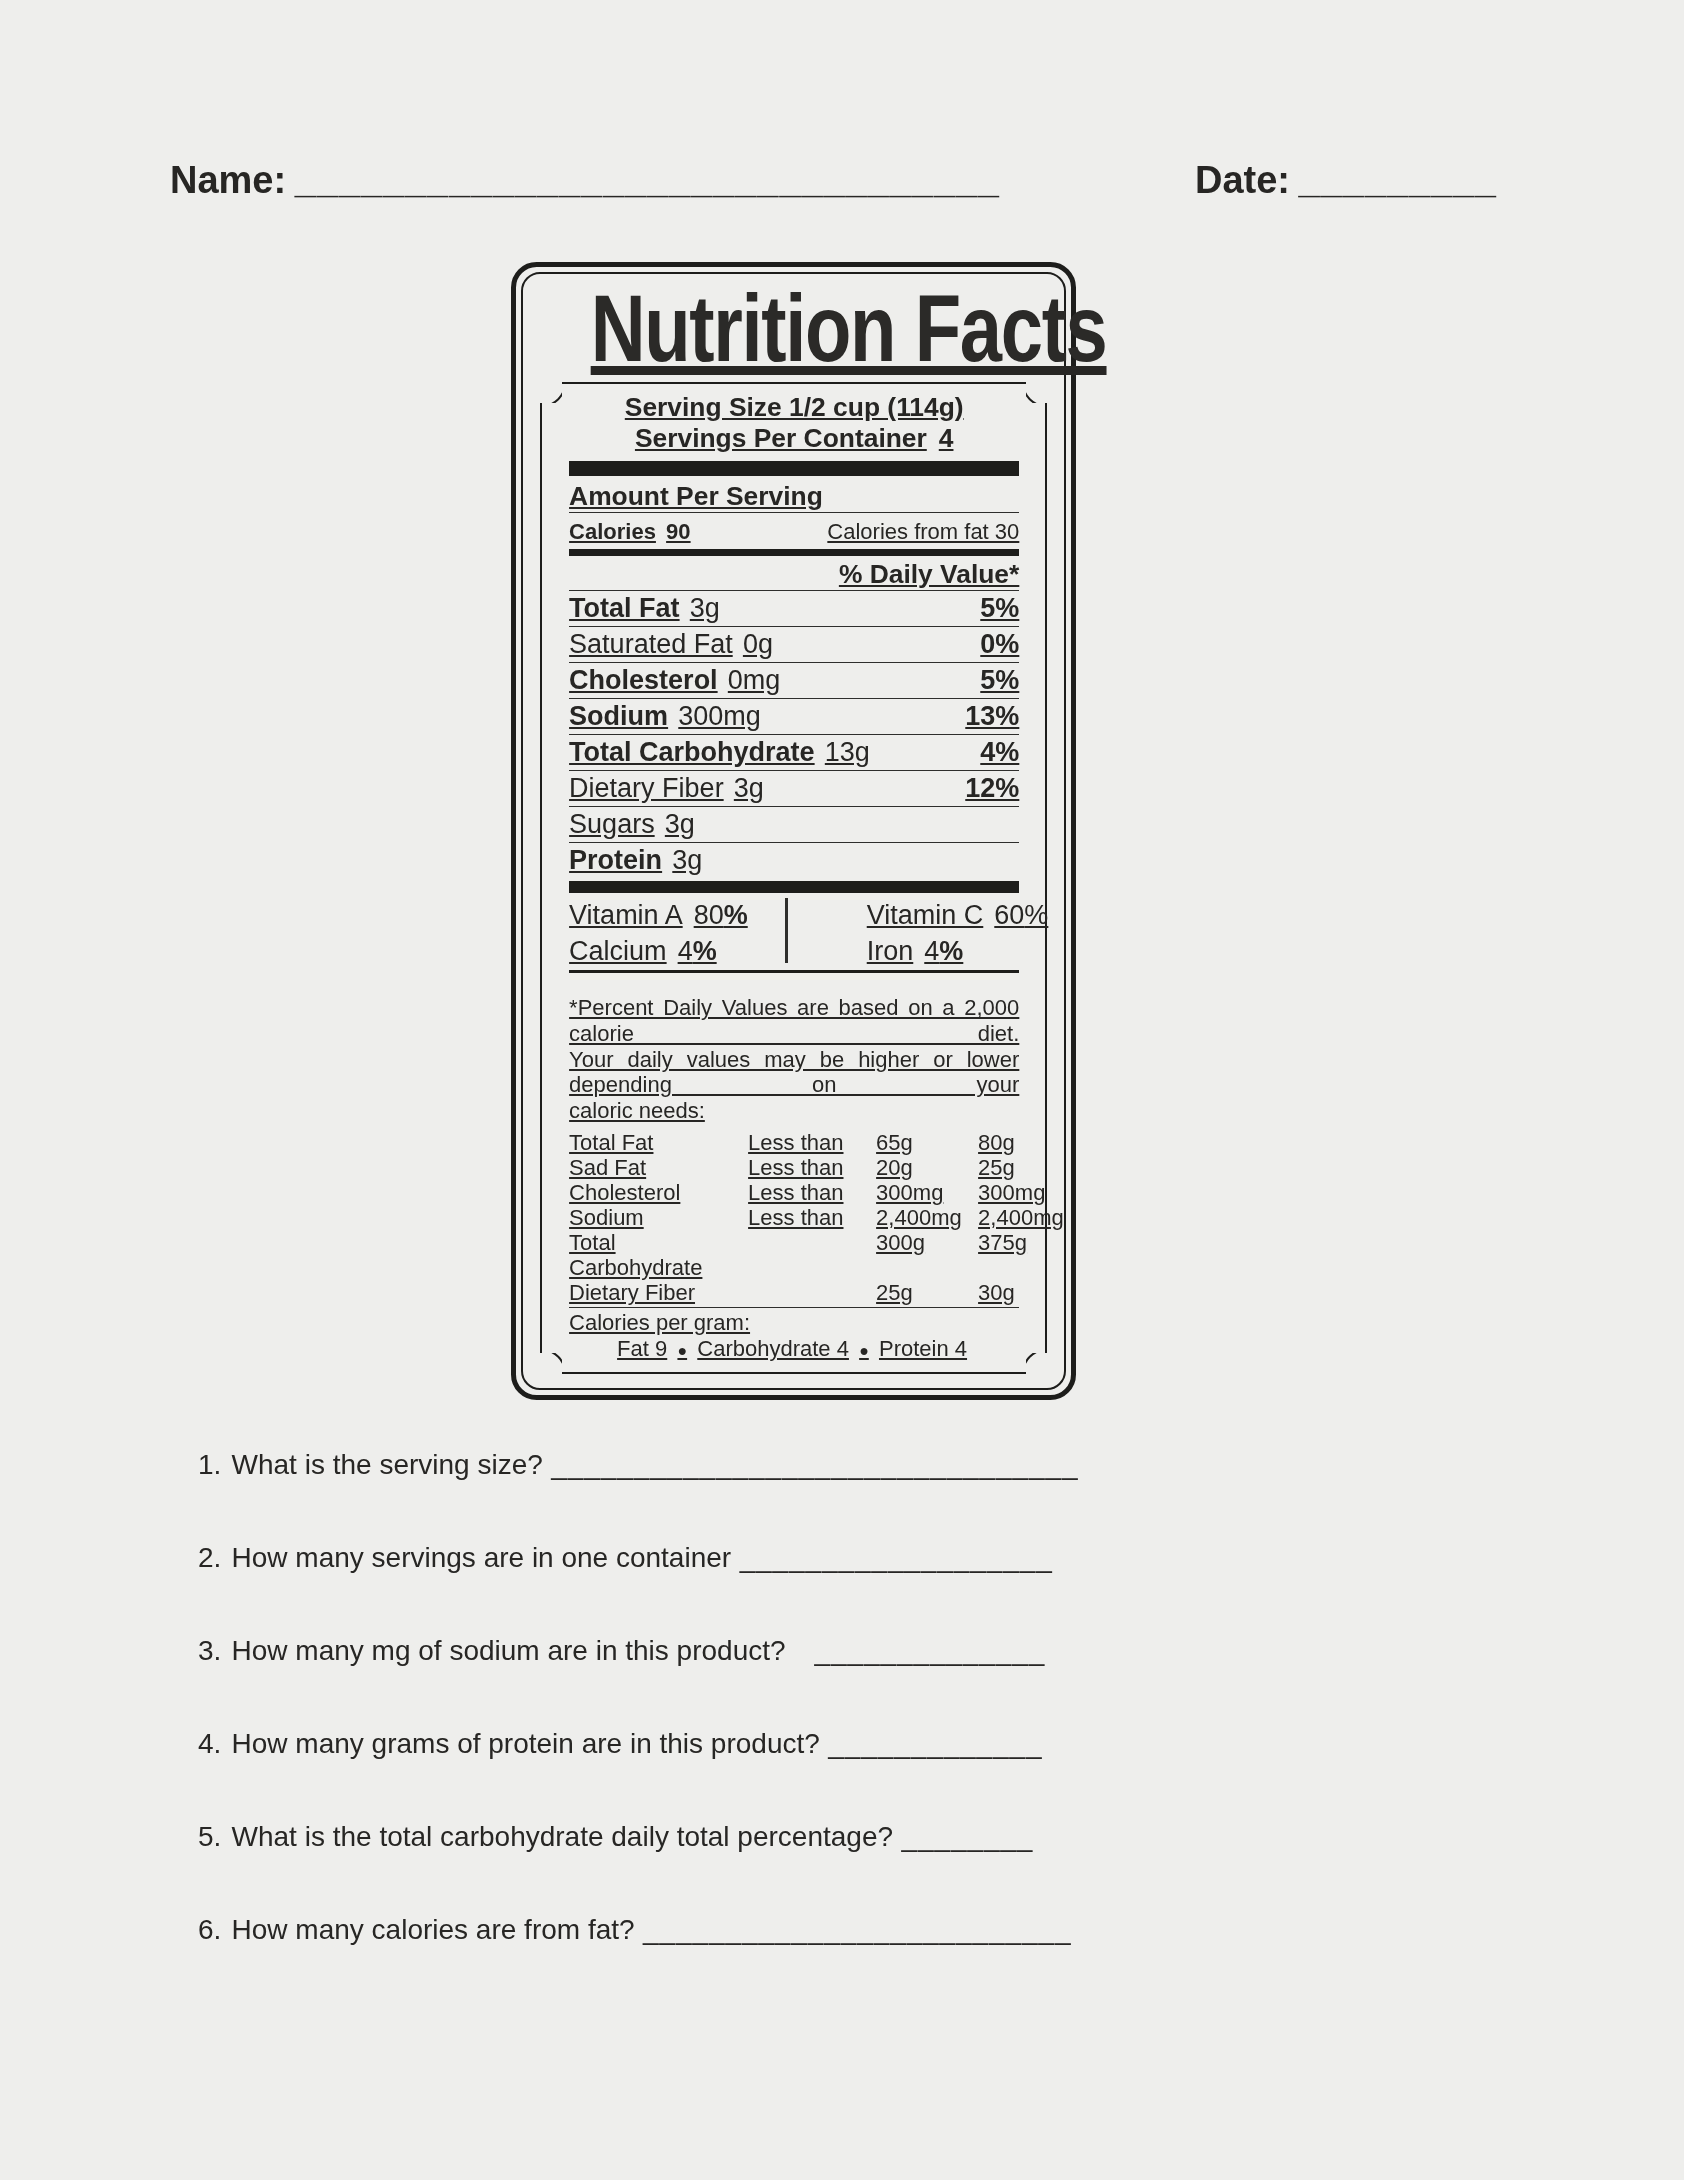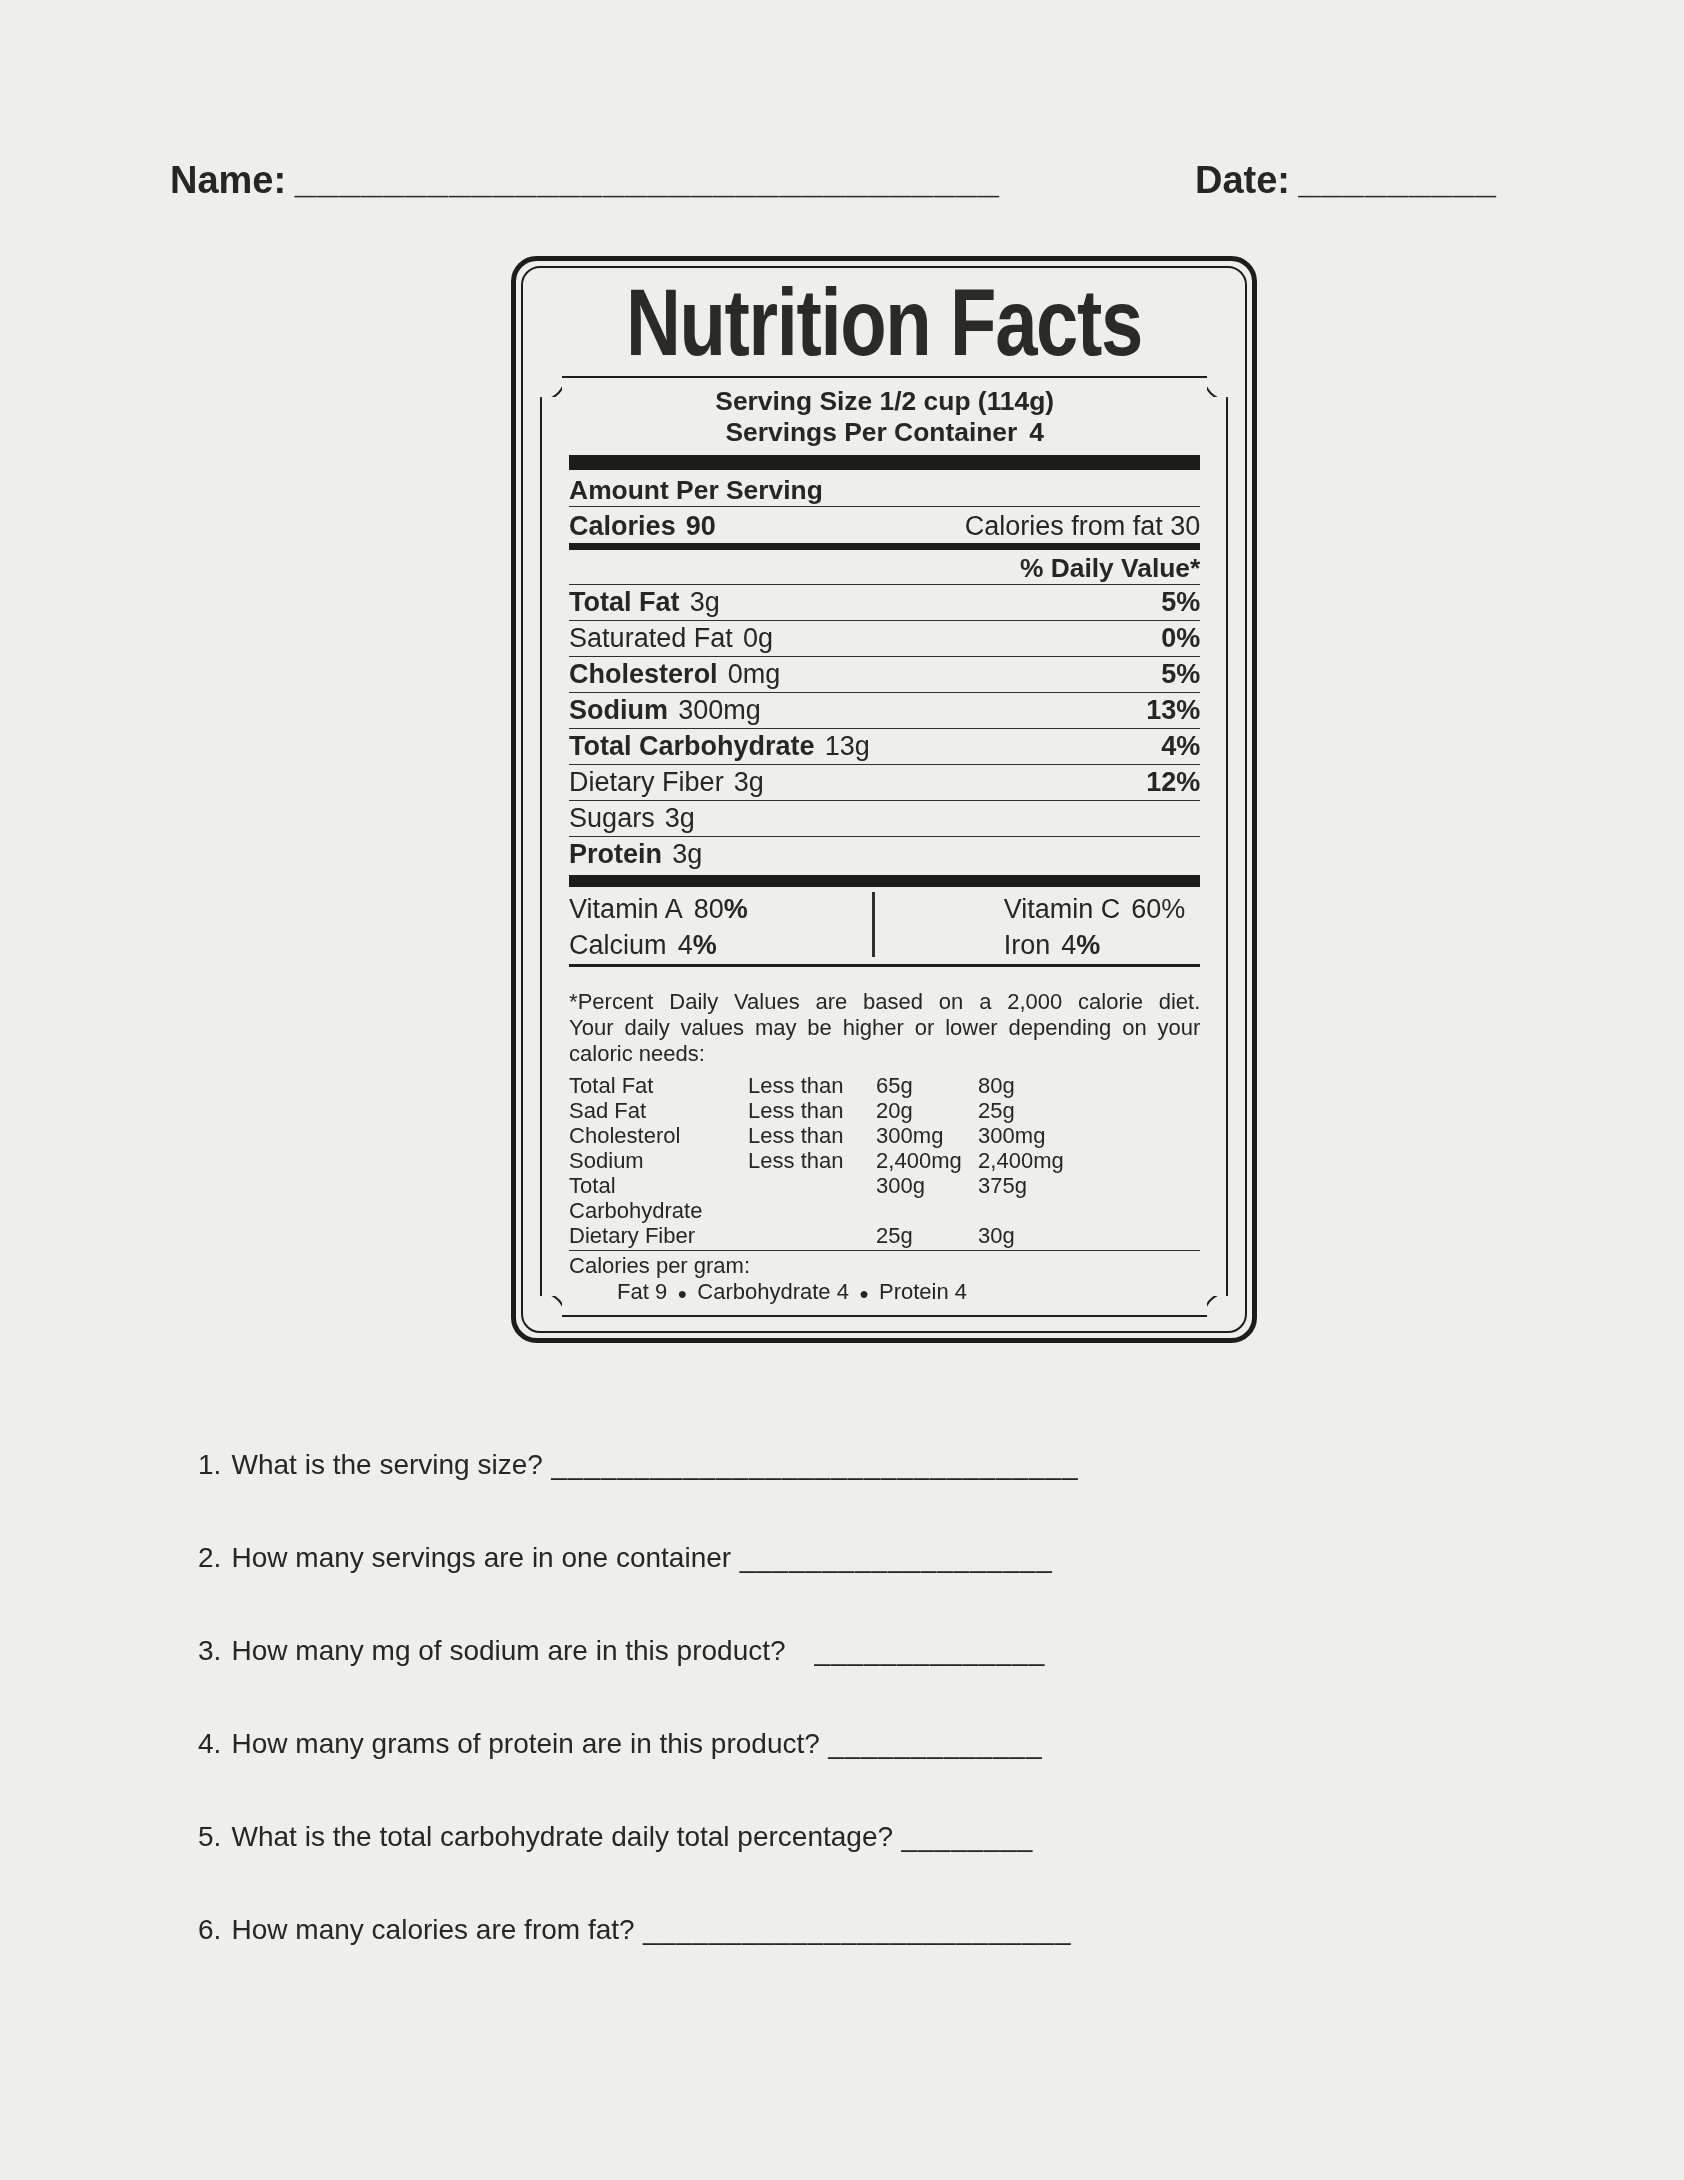--- a/index.html
+++ b/index.html
@@ -13,22 +13,22 @@
   body{
     width:1685px;height:2181px;position:relative;overflow:hidden;
     font-family:"Liberation Sans", sans-serif;color:var(--text);
   }
   
   .hdr-name{position:absolute;left:170px;top:158px;font-size:38px;font-weight:bold;line-height:44px;}
   .hdr-date{position:absolute;left:1195px;top:158px;font-size:38px;font-weight:bold;line-height:44px;}
   .hdr-line{margin-left:8.5px;letter-spacing:0.9px;}
   
   .nf-label{
-    position:absolute;left:511px;top:256px;width:746px;
-    border:5.1px solid var(--ink);border-radius:25.6px;padding:5.1px;background:var(--bg);
+    position:absolute;left:511px;top:262px;width:565px;
+    border:5.1px solid var(--ink);border-radius:25.6px;padding:5.1px;background:var(--bg);text-decoration:underline;
   }
   .nf-inner{border:2.6px solid var(--ink);border-radius:19px;padding:6.8px 17px 13.6px;}
   .nf-title{
     font-size:95px;font-weight:bold;line-height:89px;text-align:center;
     letter-spacing:-1.7px;transform:scaleX(.8);transform-origin:50% 50%;
     margin:3.4px 0 8.5px;color:#2b2a28;white-space:nowrap;
   }
   .panel{position:relative;border:2.6px solid var(--ink);padding:8.5px 25.6px 8.5px 27px;}
   
   .notch{position:absolute;width:22px;height:22px;background:var(--bg);overflow:hidden;}
@@ -36,21 +36,21 @@
   .notch.tl{top:-2.6px;left:-2.6px;}  .notch.tl::after{left:-22px;top:-22px;}
   .notch.tr{top:-2.6px;right:-2.6px;} .notch.tr::after{right:-22px;top:-22px;}
   .notch.bl{bottom:-2.6px;left:-2.6px;} .notch.bl::after{left:-22px;bottom:-22px;}
   .notch.br{bottom:-2.6px;right:-2.6px;} .notch.br::after{right:-22px;bottom:-22px;}
 
   .serving{ text-align:center;font-weight:bold;font-size:26.4px;line-height:31px;}
   .serv-val{margin-left:12px;}
   .bar{background:var(--ink);}
   .bar.b1{height:14.5px;margin-top:6.8px;}
   .aps{font-weight:bold;font-size:26.4px;line-height:32px;padding-top:4.3px;border-bottom:1.7px solid var(--hair);}
-  .calrow{display:flex;align-items:baseline;font-size:27px;line-height:34px;padding-top:1.7px;justify-content:space-between;}
+  .calrow{display:flex;align-items:baseline;font-size:22px;line-height:34px;padding-top:1.7px;justify-content:space-between;}
   .calrow .cv{margin-left:10.2px;}
   .calrow .right{margin-left:auto;font-weight:normal;}
   .bar.b2{height:7.7px;}
   .dvrow{text-align:right;font-weight:bold;font-size:26.4px;line-height:32px;padding-top:1.7px;border-bottom:1.7px solid var(--hair);}
   .nrow{display:flex;align-items:baseline;font-size:27px;line-height:35px;}
   .nrow.bt{border-top:1.7px solid var(--hair);}
   .nrow.ind{}
   .nname.b{font-weight:bold;}
   .namt{margin-left:10.2px;}
   .ndv{margin-left:auto;font-weight:bold;}

